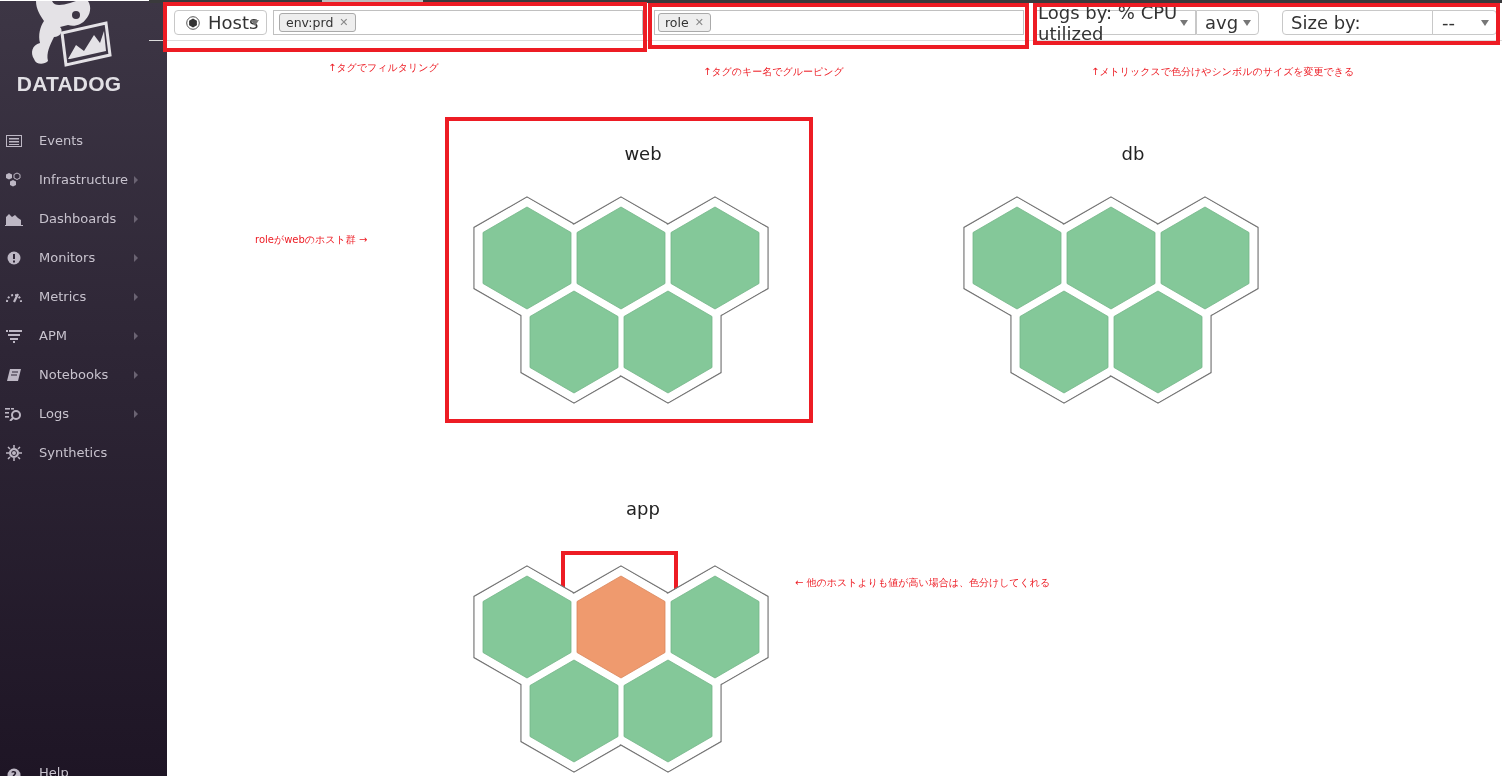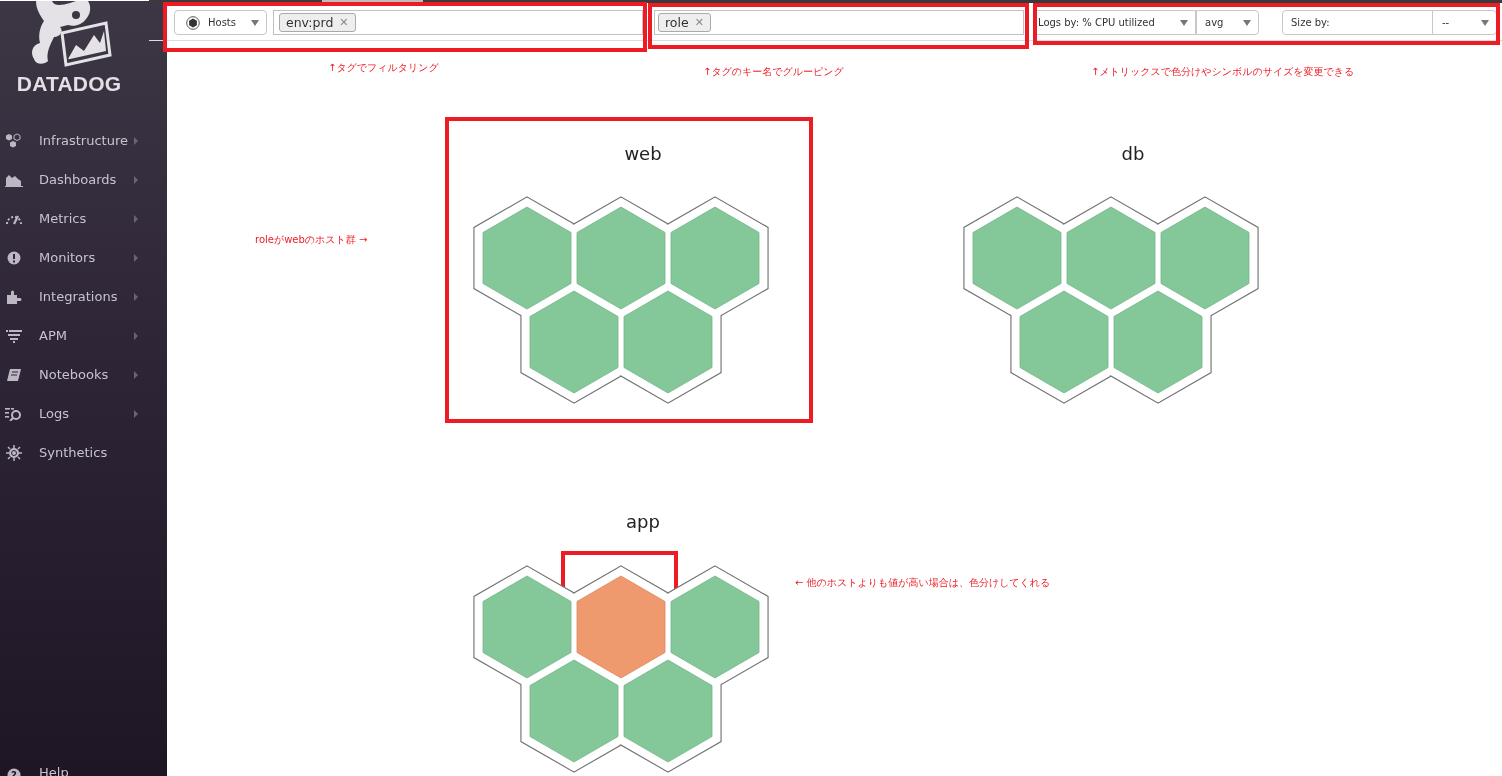--- a/index.html
+++ b/index.html
@@ -19,21 +19,21 @@
   .help { position: absolute; left: 0; top: 762px; height: 20px; width: 149px; }
   .help .nav-label { top: 2px; }
 
   
   .topstrip { position: absolute; left: 149px; top: 0; width: 1353px; height: 3px; background: #3a3a3c; }
   .topstrip-tab { position: absolute; left: 322px; top: 0; width: 101px; height: 2px; background: #bdbdbd; }
   .toolbar-line { position: absolute; left: 149px; top: 40px; width: 1353px; height: 1px; background: #dcdcdc; }
 
   .hl { position: absolute; border: 4px solid #ed1c24; }
 
-  .select { position: absolute; height: 25px; border: 1px solid #c8c8c8; border-radius: 4px; background: #fff; font-size: 10px; color: #333; display: flex; align-items: center; cursor: pointer; }
+  .select { position: absolute; height: 25px; border: 1px solid #c8c8c8; border-radius: 4px; background: #fff; font-size: 18px; color: #333; display: flex; align-items: center; cursor: pointer; }
   .select .caret { position: absolute; right: 7px; top: 9px; width: 0; height: 0; border-left: 4px solid transparent; border-right: 4px solid transparent; border-top: 6px solid #777; }
   .tagbox { position: absolute; height: 25px; border: 1px solid #c0c0c0; background: #fff; }
   .tag { position: absolute; top: 2px; height: 19px; border: 1px solid #aaa; border-radius: 3px; background: #eeeeee; font-size: 12.5px; color: #333; display: flex; align-items: center; padding: 0 6px; cursor: pointer; }
   .tag .x { margin-left: 6px; color: #888; font-size: 11px; }
 
   .annot { position: absolute; color: #ed1c24; font-size: 10px; white-space: nowrap; }
 
   .group-label { position: absolute; font-size: 18px; color: #222; text-align: center; width: 100px; }
   svg.hexmap { position: absolute; left: 0; top: 0; overflow: visible; }
 </style>
@@ -53,20 +53,31 @@
           <path d="M62 32 L106 22 L110 54 L66 64 Z" fill="#3d3645" stroke="#e4e2e6" stroke-width="3"></path>
           <path d="M68 58 L76 44 L84 50 L94 34 L100 42 L104 30 L106 50 L70 58 Z" fill="#e4e2e6"></path>
         </g>
       </svg>
       <div class="logo-text">DATADOG</div>
     </div>
 
     <div class="nav">
       <div class="nav-item">
         <span class="nav-icon">
+          <svg width="16" height="12">
+              <rect x="0.5" y="0.5" width="15" height="11" fill="none" stroke="#bdb7c4"></rect>
+              <rect x="3" y="3" width="10" height="1.5" fill="#bdb7c4"></rect>
+              <rect x="3" y="6" width="10" height="1.5" fill="#bdb7c4"></rect>
+              <rect x="3" y="9" width="10" height="1" fill="#bdb7c4"></rect>
+            </svg>
+        </span>
+        <span class="nav-label">Events</span>
+      </div>
+      <div class="nav-item">
+        <span class="nav-icon">
           <svg width="18" height="16">
               <polygon points="4,1 7,2.5 7,6 4,7.5 1,6 1,2.5" fill="#bdb7c4"></polygon>
               <polygon points="12,1 15,2.5 15,6 12,7.5 9,6 9,2.5" fill="none" stroke="#bdb7c4"></polygon>
               <polygon points="8,8 11,9.5 11,13 8,14.5 5,13 5,9.5" fill="#bdb7c4"></polygon>
             </svg>
         </span>
         <span class="nav-label">Infrastructure</span>
         <span class="nav-caret"></span>
       </div>
       <div class="nav-item">
@@ -74,46 +85,37 @@
           <svg width="18" height="14">
               <path d="M1 13 L1 5 L4 2 L7 5 L10 3 L13 6 L16 8 L16 13 Z" fill="#bdb7c4"></path>
               <rect x="0" y="13" width="18" height="1" fill="#bdb7c4"></rect>
             </svg>
         </span>
         <span class="nav-label">Dashboards</span>
         <span class="nav-caret"></span>
       </div>
       <div class="nav-item">
         <span class="nav-icon">
-          <svg width="18" height="14">
-              <path d="M2 12 A7 7 0 0 1 16 12" fill="none" stroke="#bdb7c4" stroke-width="2" stroke-dasharray="2 2"></path>
-              <path d="M9 12 L13 4" stroke="#bdb7c4" stroke-width="2.2"></path>
-            </svg>
-        </span>
-        <span class="nav-label">Metrics</span>
-        <span class="nav-caret"></span>
-      </div>
-      <div class="nav-item">
-        <span class="nav-icon">
           <svg width="14" height="14">
               <circle cx="7" cy="7" r="6.5" fill="#bdb7c4"></circle>
               <rect x="6" y="3" width="2" height="5" fill="#2e2636"></rect>
               <rect x="6" y="9.5" width="2" height="2" fill="#2e2636"></rect>
             </svg>
         </span>
         <span class="nav-label">Monitors</span>
         <span class="nav-caret"></span>
       </div>
       <div class="nav-item">
         <span class="nav-icon">
-          <svg width="16" height="14">
-              <path d="M1 5 L5 5 L5 2 A1.5 1.5 0 0 1 8 2 L8 5 L11 5 L11 8 L14 8 A1.5 1.5 0 0 1 14 11 L11 11 L11 14 L1 14 Z" fill="#bdb7c4"></path>
-            </svg>
-        </span>
-        <span class="nav-label">Integrations</span>
+          <svg width="18" height="14">
+              <path d="M2 12 A7 7 0 0 1 16 12" fill="none" stroke="#bdb7c4" stroke-width="2" stroke-dasharray="2 2"></path>
+              <path d="M9 12 L13 4" stroke="#bdb7c4" stroke-width="2.2"></path>
+            </svg>
+        </span>
+        <span class="nav-label">Metrics</span>
         <span class="nav-caret"></span>
       </div>
       <div class="nav-item">
         <span class="nav-icon">
           <svg width="16" height="14">
               <rect x="0" y="1" width="2" height="2" fill="#bdb7c4"></rect>
               <rect x="3" y="1" width="13" height="2" fill="#bdb7c4"></rect>
               <rect x="2" y="5" width="12" height="2" fill="#bdb7c4"></rect>
               <rect x="4" y="9" width="8" height="2" fill="#bdb7c4"></rect>
               <rect x="7" y="12" width="2" height="2" fill="#bdb7c4"></rect>
@@ -221,21 +223,21 @@
   <div class="hl" style="left:561px; top:551px; width:117px; height:131px;"></div>
 
   <div class="annot" style="left:328px; top:61px;">↑タグでフィルタリング</div>
   <div class="annot" style="left:703px; top:65px;">↑タグのキー名でグルーピング</div>
   <div class="annot" style="left:1091px; top:65px;">↑メトリックスで色分けやシンボルのサイズを変更できる</div>
   <div class="annot" style="left:255px; top:233px;">roleがwebのホスト群 →</div>
   <div class="annot" style="left:795px; top:576px;">← 他のホストよりも値が高い場合は、色分けしてくれる</div>
 
   <div class="group-label" style="left:593px; top:143px;">web</div>
   <div class="group-label" style="left:1083px; top:143px;">db</div>
-  <div class="group-label" style="left:593px; top:511px;">app</div>
+  <div class="group-label" style="left:593px; top:498px;">app</div>
 
   <svg class="hexmap" id="hexmap" width="1502" height="776">
       <g>
         <polygon points="527,197 580,227.5 580,288.5 527,319 474,288.5 474,227.5" fill="#fff" stroke="#777" stroke-width="1.3"></polygon>
         <polygon points="621,197 674,227.5 674,288.5 621,319 568,288.5 568,227.5" fill="#fff" stroke="#777" stroke-width="1.3"></polygon>
         <polygon points="715,197 768,227.5 768,288.5 715,319 662,288.5 662,227.5" fill="#fff" stroke="#777" stroke-width="1.3"></polygon>
         <polygon points="574,281 627,311.5 627,372.5 574,403 521,372.5 521,311.5" fill="#fff" stroke="#777" stroke-width="1.3"></polygon>
         <polygon points="668,281 721,311.5 721,372.5 668,403 615,372.5 615,311.5" fill="#fff" stroke="#777" stroke-width="1.3"></polygon>
         <polygon points="527,197.8 579.2,227.9 579.2,288.1 527,318.2 474.8,288.1 474.8,227.9" fill="#fff"></polygon>
         <polygon points="621,197.8 673.2,227.9 673.2,288.1 621,318.2 568.8,288.1 568.8,227.9" fill="#fff"></polygon>

